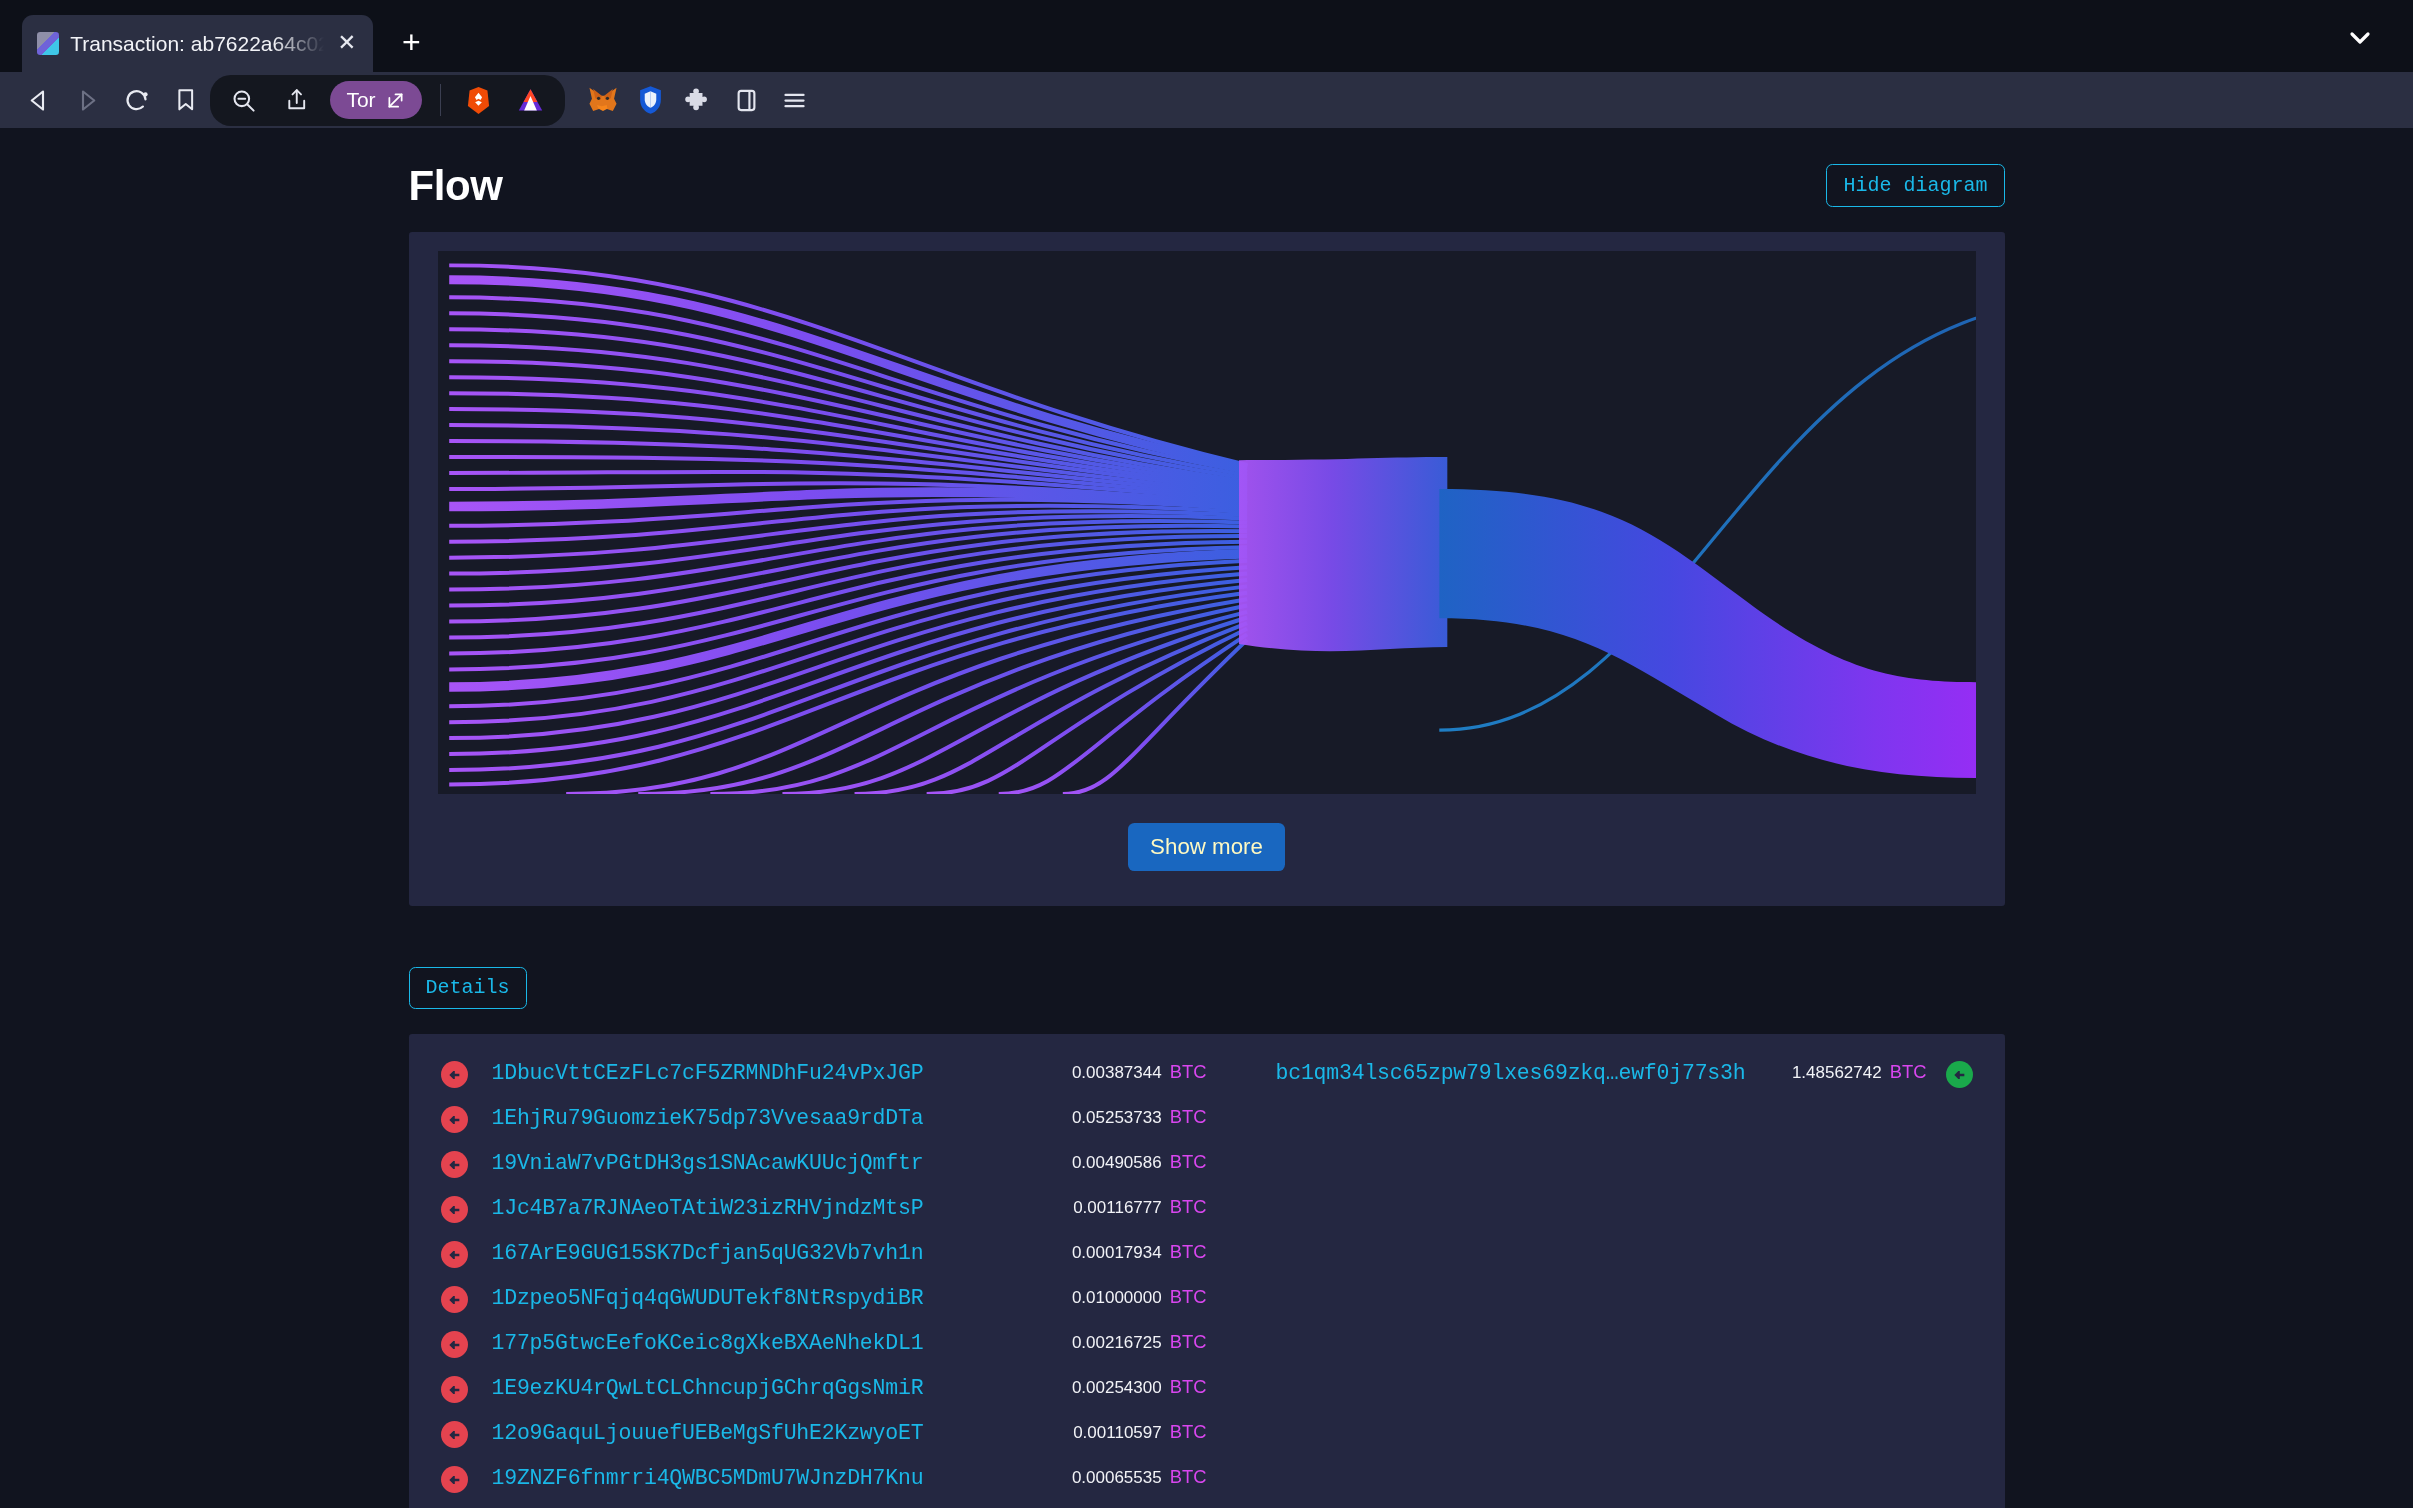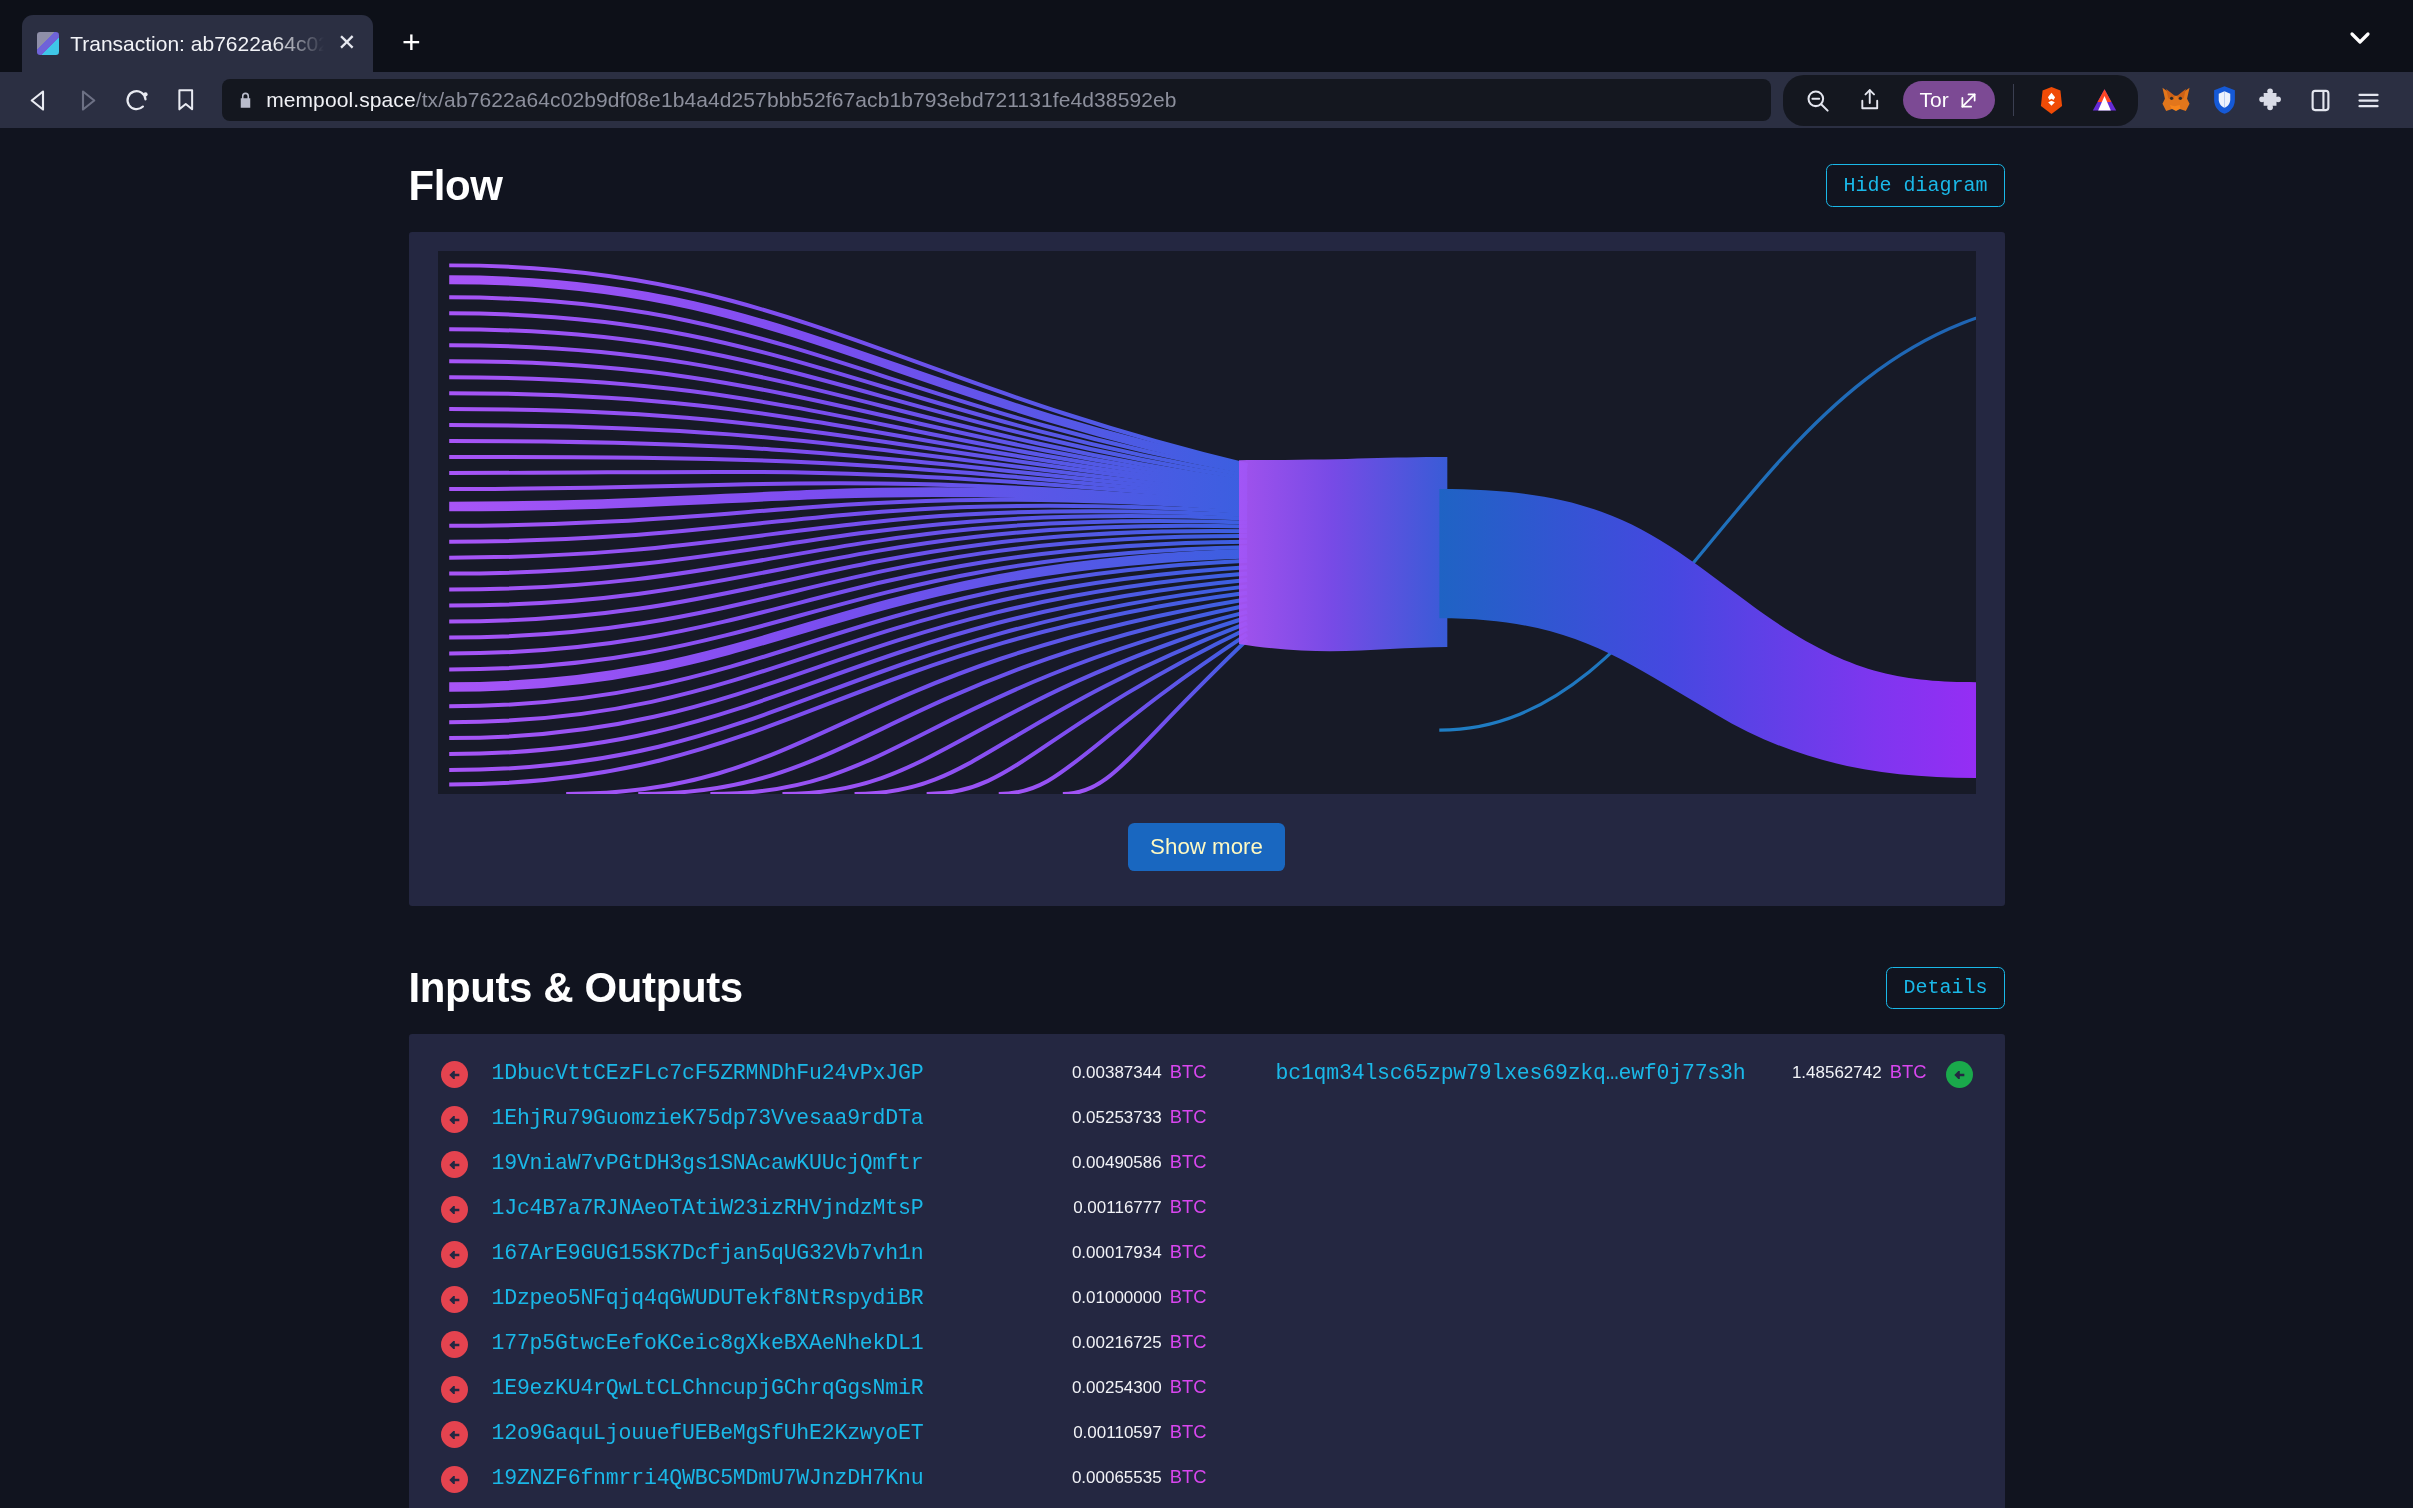--- a/index.html
+++ b/index.html
@@ -140,30 +140,20 @@
           <path d="M20 11a8 8 0 1 0-2.3 6.4"></path>
           <circle cx="20" cy="6.6" r="1.9" fill="#e9ebf2" stroke="none"></circle>
         </svg>
     </div>
     <div class="navbtn">
       <svg width="25.5" height="25.5" viewBox="0 0 24 24" fill="none" stroke="#e9ebf2" stroke-width="1.9" stroke-linejoin="round">
           <path d="M6 3h12v18l-6-5-6 5z"></path>
         </svg>
     </div>
 
-    <div class="urlbar">
-      <span>
-        <svg width="19" height="19" viewBox="0 0 24 24" fill="#b9bccb">
-            <path d="M12 2a4.5 4.5 0 0 0-4.5 4.5V9H6v12h12V9h-1.5V6.5A4.5 4.5 0 0 0 12 2zm0 2a2.5 2.5 0 0 1 2.5 2.5V9h-5V6.5A2.5 2.5 0 0 1 12 4z"></path>
-          </svg>
-      </span>
-      <span class="url-text">
-        <span class="url-host">mempool.space</span><span class="url-path">/tx/ab7622a64c02b9df08e1b4a4d257bbb52f67acb1b793ebd721131fe4d38592eb</span>
-      </span>
-    </div>
 
     <div class="tbgroup">
       <div class="tbicon">
         <svg width="27" height="27" viewBox="0 0 24 24" fill="none" stroke="#e4e6ef" stroke-width="1.8" stroke-linecap="round">
             <circle cx="10.5" cy="10.5" r="6.5"></circle>
             <line x1="15.5" y1="15.5" x2="21" y2="21"></line>
             <line x1="7.5" y1="10.5" x2="13.5" y2="10.5"></line>
           </svg>
       </div>
       <div class="tbicon">
@@ -327,21 +317,20 @@
                      C 1480 470, 1420 420, 1255 420 Z" fill="url(#gMain)" transform="translate(-5,40) scale(1.0)"></path>
           </g>
         </svg>
 
         <div class="flow-actions">
           <button class="primary-btn">Show more</button>
         </div>
       </div>
 
       <div class="sec-head io-head">
-        <div class="sec-title">Inputs &amp; Outputs</div>
         <button class="outline-btn">Details</button>
       </div>
 
       <div class="panel io-panel">
         <div class="io-grid">
           <div class="io-col">
 
             <div class="io-row">
               <span class="arrow-badge arrow-in">
                 <svg width="16" height="16" viewBox="0 0 24 24" fill="#242741">

